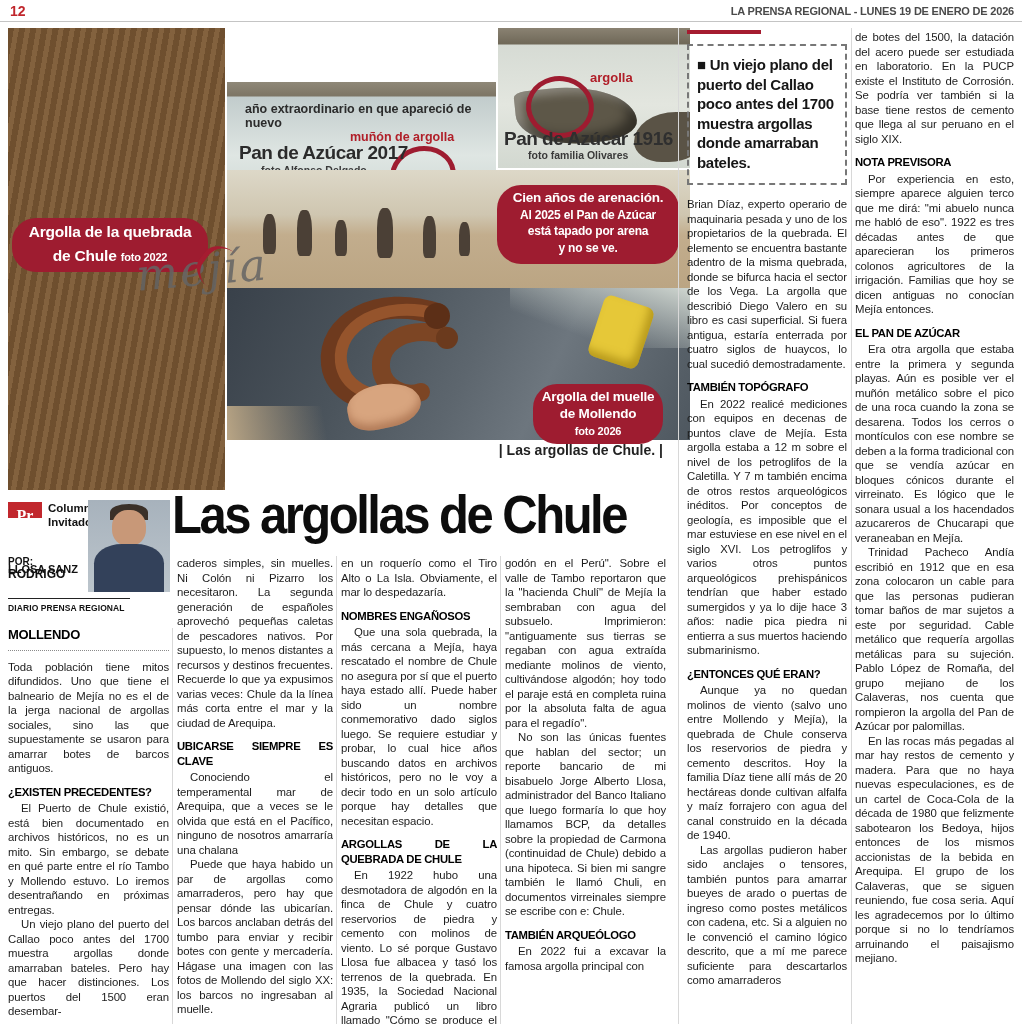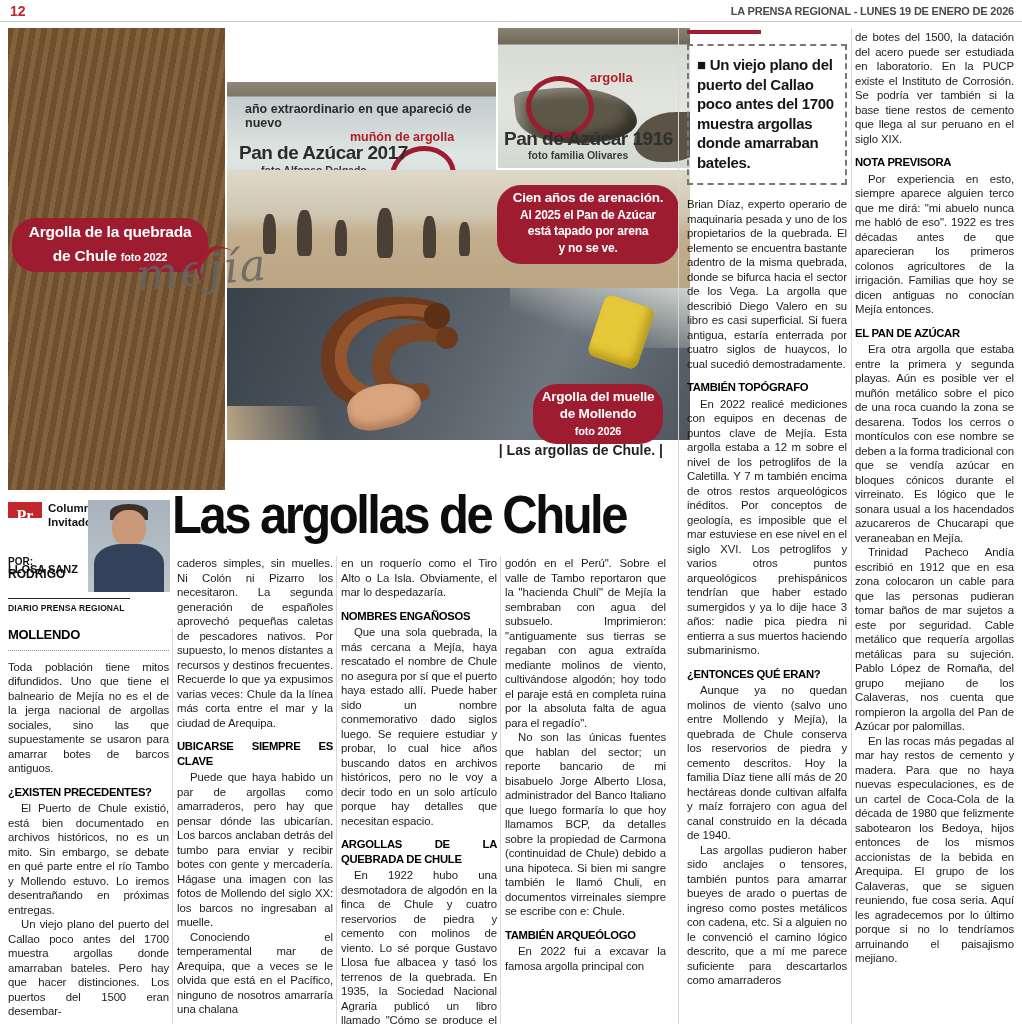--- a/index.html
+++ b/index.html
@@ -203,22 +203,22 @@
   <div class="col" id="col1">
       <div class="sub-h rule">MOLLENDO</div>
       <p class="para">Toda población tiene mitos difundidos. Uno que tiene el balneario de Mejía no es el de la jerga nacional de argollas sociales, sino las que supuestamente se usaron para amarrar botes de barcos antiguos.</p>
       <div class="sub-h">¿EXISTEN PRECEDENTES?</div>
       <p class="para indent">El Puerto de Chule existió, está bien documentado en archivos históricos, no es un mito. Sin embargo, se debate en qué parte entre el río Tambo y Mollendo estuvo. Lo iremos desentrañando en próximas entregas.</p>
       <p class="para indent">Un viejo plano del puerto del Callao poco antes del 1700 muestra argollas donde amarraban bateles. Pero hay que hacer distinciones. Los puertos del 1500 eran desembar-</p>
     </div>
   <div class="col" id="col2">
       <p class="para">caderos simples, sin muelles. Ni Colón ni Pizarro los necesitaron. La segunda generación de españoles aprovechó pequeñas caletas de pescadores nativos. Por supuesto, lo menos distantes a recursos y destinos frecuentes. Recuerde lo que ya expusimos varias veces: Chule da la línea más corta entre el mar y la ciudad de Arequipa.</p>
       <div class="sub-h">UBICARSE SIEMPRE ES CLAVE</div>
+      <p class="para indent">Conociendo el temperamental mar de Arequipa, que a veces se le olvida que está en el Pacífico, ninguno de nosotros amarraría una chalana</p>
       <p class="para indent">Puede que haya habido un par de argollas como amarraderos, pero hay que pensar dónde las ubicarían. Los barcos anclaban detrás del tumbo para enviar y recibir botes con gente y mercadería. Hágase una imagen con las fotos de Mollendo del siglo XX: los barcos no ingresaban al muelle.</p>
-      <p class="para indent">Conociendo el temperamental mar de Arequipa, que a veces se le olvida que está en el Pacífico, ninguno de nosotros amarraría una chalana</p>
     </div>
   <div class="col" id="col3">
       <p class="para">en un roquerío como el Tiro Alto o La Isla. Obviamente, el mar lo despedazaría.</p>
       <div class="sub-h">NOMBRES ENGAÑOSOS</div>
       <p class="para indent">Que una sola quebrada, la más cercana a Mejía, haya rescatado el nombre de Chule no asegura por sí que el puerto haya estado allí. Puede haber sido un nombre conmemorativo dado siglos luego. Se requiere estudiar y probar, lo cual hice años buscando datos en archivos históricos, pero no le voy a decir todo en un solo artículo porque hay detalles que necesitan espacio.</p>
       <div class="sub-h">ARGOLLAS DE LA QUEBRADA DE CHULE</div>
       <p class="para indent">En 1922 hubo una desmotadora de algodón en la finca de Chule y cuatro reservorios de piedra y cemento con molinos de viento. Lo sé porque Gustavo Llosa fue albacea y tasó los terrenos de la quebrada. En 1935, la Sociedad Nacional Agraria publicó un libro llamado "Cómo se produce el al-</p>
     </div>
   <div class="col" id="col4">
       <p class="para">godón en el Perú". Sobre el valle de Tambo reportaron que la "hacienda Chulí" de Mejía la sembraban con agua del subsuelo. Imprimieron: "antiguamente sus tierras se regaban con agua extraída mediante molinos de viento, cultivándose algodón; hoy todo el paraje está en completa ruina por la absoluta falta de agua para el regadío".</p>

